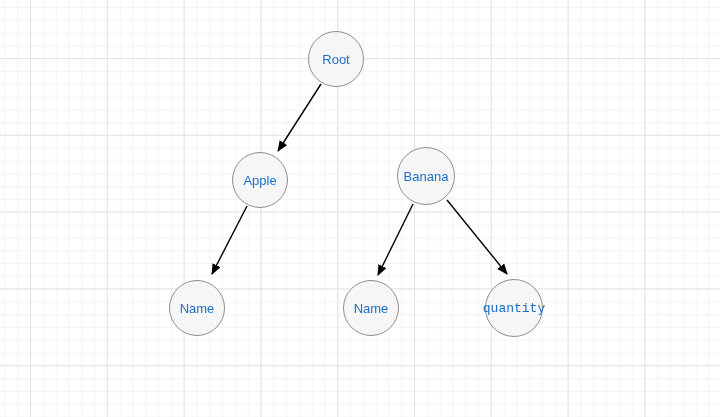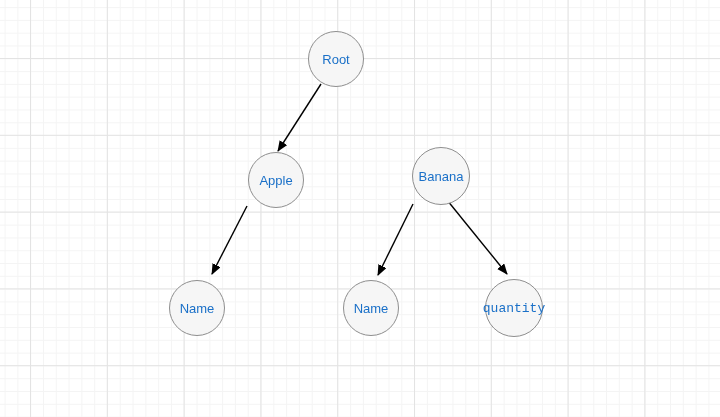--- a/index.html
+++ b/index.html
@@ -63,24 +63,24 @@
         <line x1="321" y1="84" x2="278" y2="151" class="edge-line" marker-end="url(#arrowhead)"></line>
         <line x1="247" y1="206" x2="212" y2="274" class="edge-line" marker-end="url(#arrowhead)"></line>
         <line x1="413" y1="204" x2="378" y2="275" class="edge-line" marker-end="url(#arrowhead)"></line>
         <line x1="447" y1="200" x2="507" y2="274" class="edge-line" marker-end="url(#arrowhead)"></line>
       </g>
   </svg>
   <div id="node-layer">
       <div class="node" style="left: 308px; top: 31px; width: 56px; height: 56px;">
         <span>Root</span>
       </div>
-      <div class="node" style="left: 248px; top: 152px; width: 56px; height: 56px;">
+      <div class="node" style="left: 232px; top: 152px; width: 56px; height: 56px;">
         <span>Apple</span>
       </div>
-      <div class="node" style="left: 412px; top: 147px; width: 58px; height: 58px;">
+      <div class="node" style="left: 397px; top: 147px; width: 58px; height: 58px;">
         <span>Banana</span>
       </div>
       <div class="node" style="left: 169px; top: 280px; width: 56px; height: 56px;">
         <span>Name</span>
       </div>
       <div class="node" style="left: 343px; top: 280px; width: 56px; height: 56px;">
         <span>Name</span>
       </div>
       <div class="node" style="left: 485px; top: 279px; width: 58px; height: 58px; font-family: Liberation Mono, monospace;">
         <span>quantity</span>

